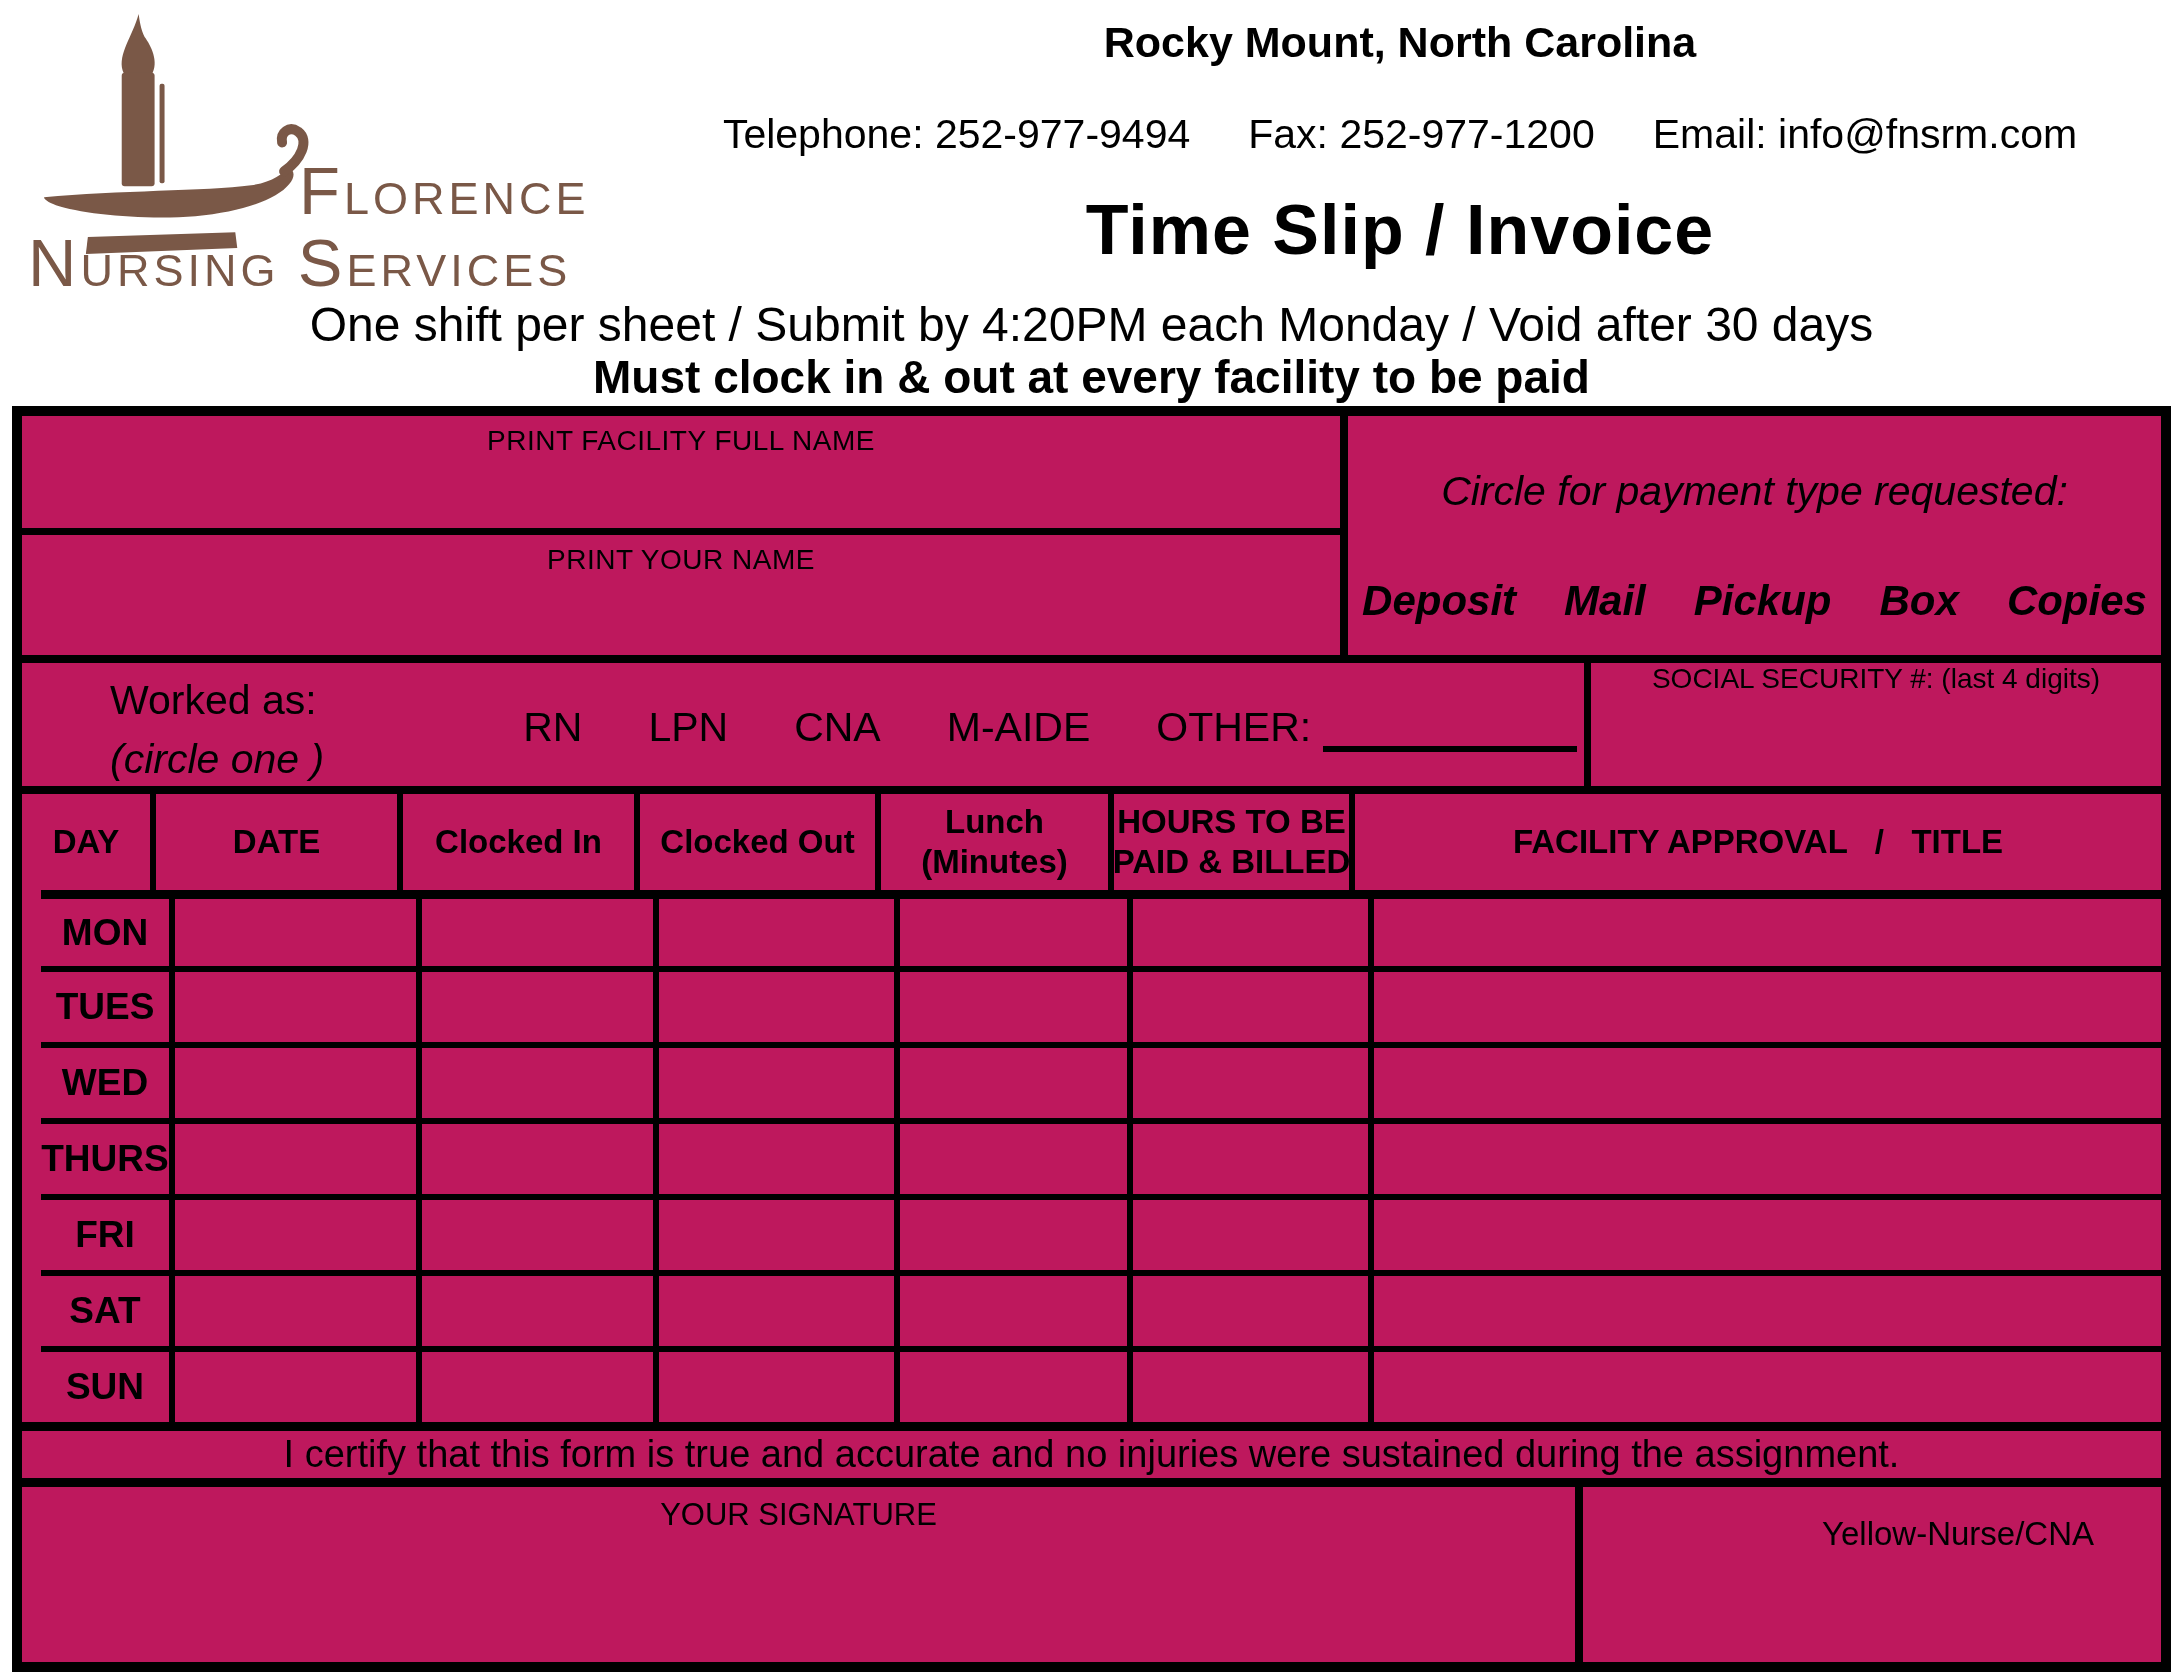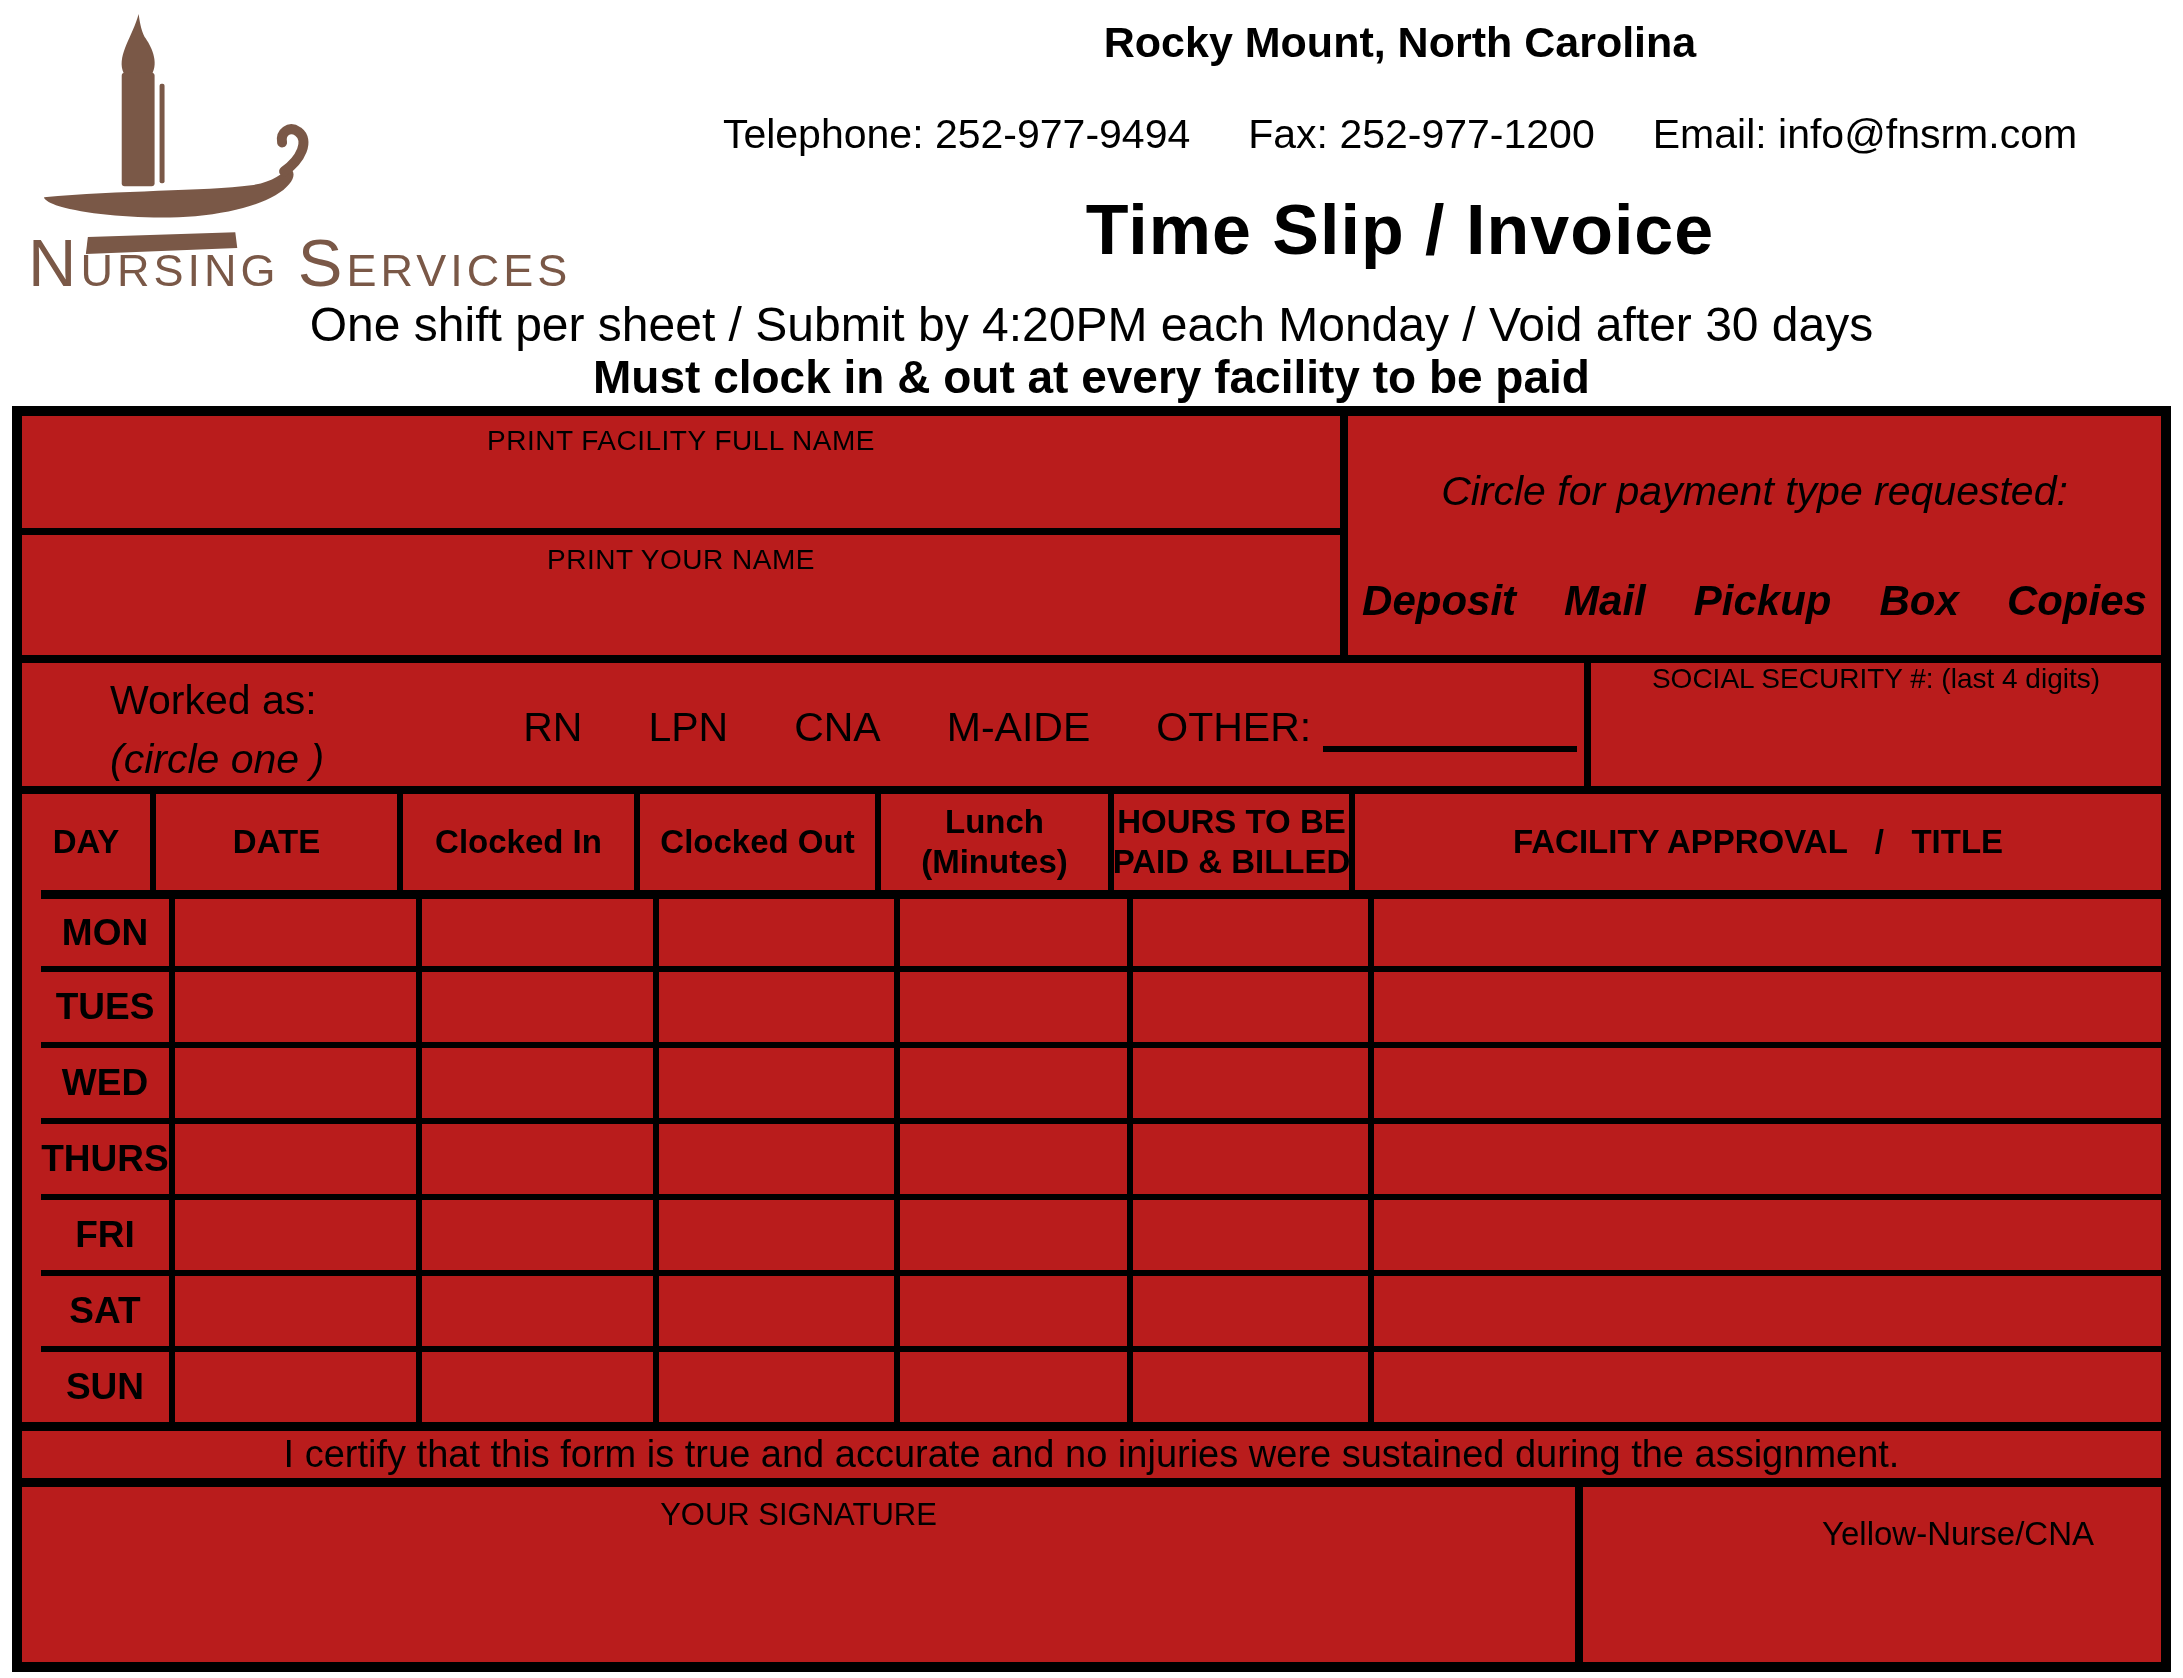--- a/index.html
+++ b/index.html
@@ -19,21 +19,21 @@
   
   .hdr-right { position:absolute; left:617px; top:0; width:1566px; text-align:center; }
   .hdr-city { margin-top:18px; font-size:43px; font-weight:700; }
   .hdr-contact { margin-top:44px; font-size:41px; display:flex; justify-content:center; gap:58px; white-space:nowrap; }
   .hdr-title { margin-top:32px; font-size:70px; font-weight:700; letter-spacing:1px; }
   .hdr-subtitle { position:absolute; left:0; top:297px; width:2183px; text-align:center; font-size:48px; white-space:nowrap; }
   .hdr-notice { position:absolute; left:0; top:350px; width:2183px; text-align:center; font-size:46px; font-weight:700; white-space:nowrap; }
 
   
   .formbox { position:absolute; left:12px; top:406px; width:2159px; height:1266px;
-             border:10px solid #000; display:flex; flex-direction:column; background:#b91c1c; }
+             border:10px solid #000; display:flex; flex-direction:column; background:#be185d; }
 
   
   .s1 { height:239px; display:flex; }
   .s1-left { width:1326px; border-right:8px solid #000; display:flex; flex-direction:column; }
   .cell-facility { height:112px; }
   .cell-yourname { flex:1; border-top:7px solid #000; }
   .small-label { padding-top:9px; text-align:center; font-size:28px; letter-spacing:0.5px; }
   .s1-right { flex:1; display:flex; flex-direction:column; align-items:center; }
   .pay-prompt { margin-top:52px; font-style:italic; font-size:41px; }
   .pay-options { margin-top:62px; display:flex; gap:48px; font-size:42px; font-weight:700; font-style:italic; }
@@ -86,20 +86,23 @@
     <svg class="lamp" width="279" height="254" viewBox="0 0 280 255" aria-hidden="true">
       <g fill="#7a5847" stroke="none">
         <path d="M101,4 C95,26 80,44 85,61 C89,74 107,77 114,65 C122,52 113,35 107,27 C103,19 102,11 101,4 Z"></path>
         <rect x="84" y="63" width="33" height="114" rx="3"></rect>
         <rect x="122" y="74" width="5" height="100" rx="2"></rect>
         <path d="M6,188 C80,181 168,182 214,176 C235,173 246,164 252,157 C258,162 258,168 252,175 C240,190 205,203 158,207 C108,211 44,205 18,196 C10,193 6,190 6,188 Z"></path>
         <path d="M50,228 L198,223 L200,239 L48,245 Z"></path>
       </g>
       <path d="M247,162 C264,150 273,131 261,122 C252,116 243,123 245,133" fill="none" stroke="#7a5847" stroke-width="10" stroke-linecap="round"></path>
     </svg>
+    <div class="logo-line1">
+      <span class="logo-word">Florence</span>
+    </div>
     <div class="logo-line2">
       <span class="logo-word">Nursing</span>
       <span class="logo-word">Services</span>
     </div>
   </div>
 
   <div class="hdr-right">
     <div class="hdr-city">Rocky Mount, North Carolina</div>
     <div class="hdr-contact">
       <span>Telephone: 252-977-9494</span>

